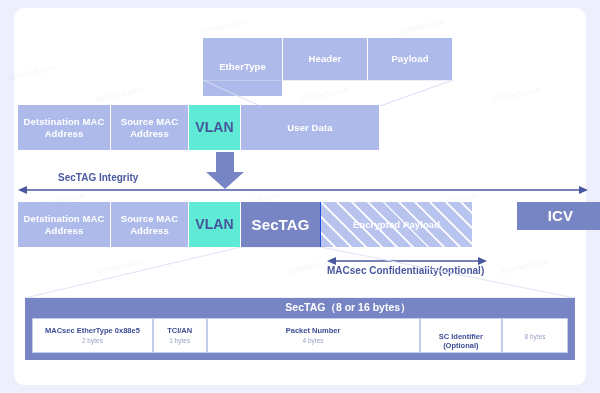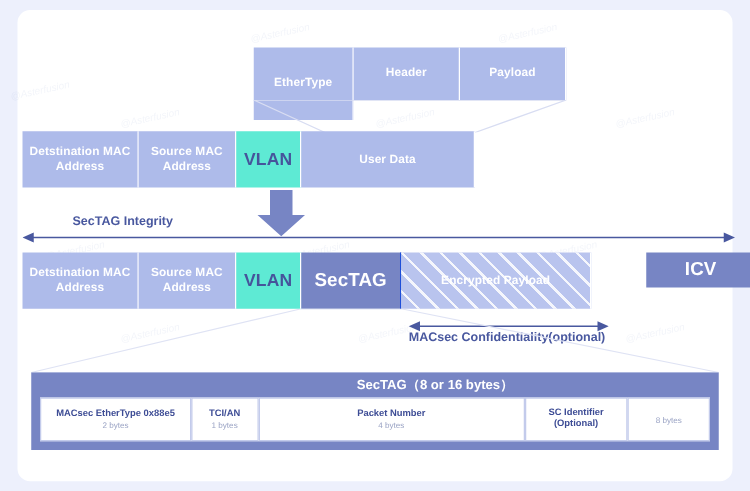--- a/index.html
+++ b/index.html
@@ -229,21 +229,21 @@
         <div class="dname">TCI/AN</div>
         <div class="dsize">1 bytes</div>
       </div>
 
 
       <div class="dfield" style="flex:380 0 0;align-items:center;">
         <div class="dname">Packet Number</div>
         <div class="dsize">4 bytes</div>
       </div>
 
-      <div class="dfield" style="flex:145 0 0;">
+      <div class="dfield" style="flex:145 0 0;justify-content:flex-end;">
         <div class="dname">SC Identifier (Optional)</div>
         <div class="dsize"></div>
       </div>
 
       <div class="dfield" style="flex:115 0 0;">
         <div class="dname"></div>
         <div class="dsize">8 bytes</div>
       </div>
 
     </div>

